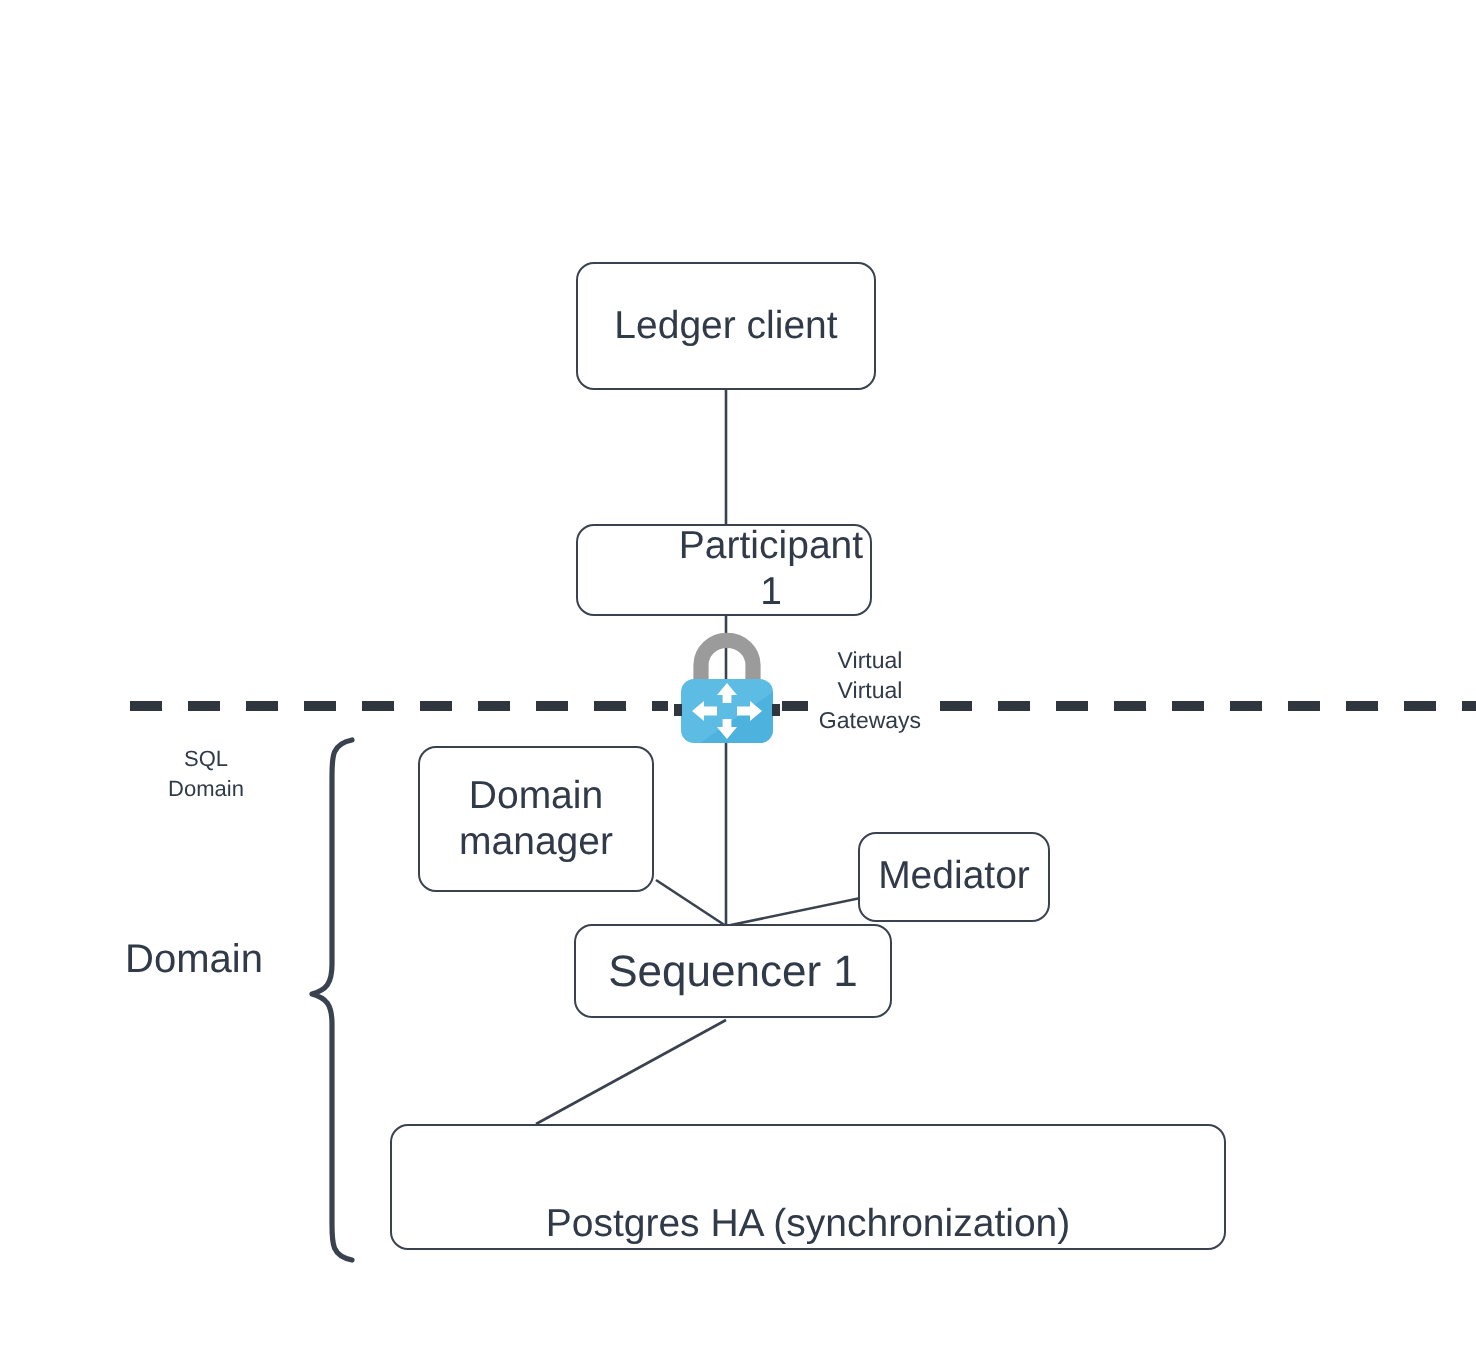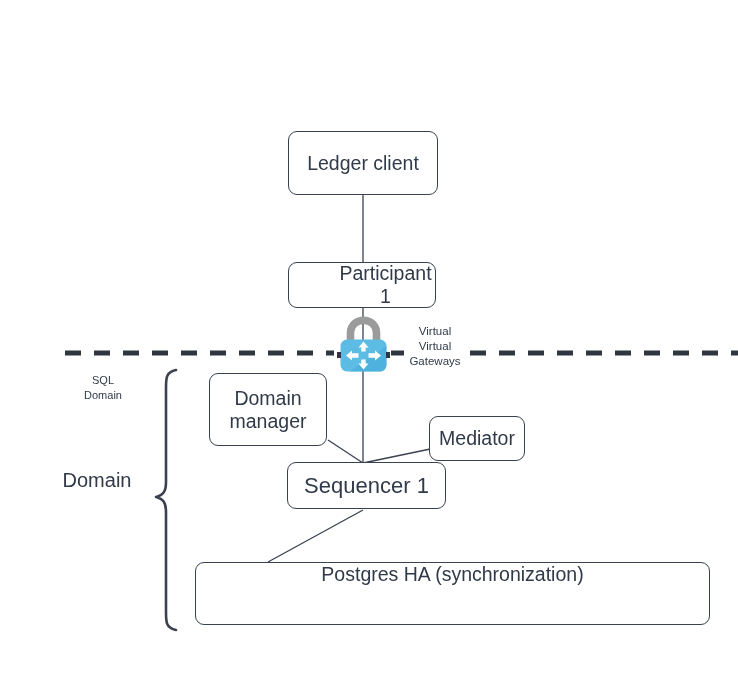--- a/index.html
+++ b/index.html
@@ -72,22 +72,22 @@
   #node-mediator {
     left: 429px; top: 392px; width: 96px; height: 45px;
     font-size: 19.5px;
     margin-top: 24px;
   }
   #node-sequencer-1 {
     left: 287px; top: 462px; width: 159px; height: 47px;
     font-size: 22px;
   }
   #node-postgres-ha {
-    left: 195px; top: 562px; width: 515px; height: 63px;
-    justify-content: space-between;
+    left: 195px; top: 562px; width: 418px; height: 63px;
+    justify-content: flex-end;
     gap: 3px;
   }
   #node-postgres-ha .pg-title { font-size: 19.5px; }
   #node-postgres-ha .pg-sub { font-size: 13px; }
 
   
   #label-sql-domain {
     position: absolute;
     left: 70px;
     top: 373px;

